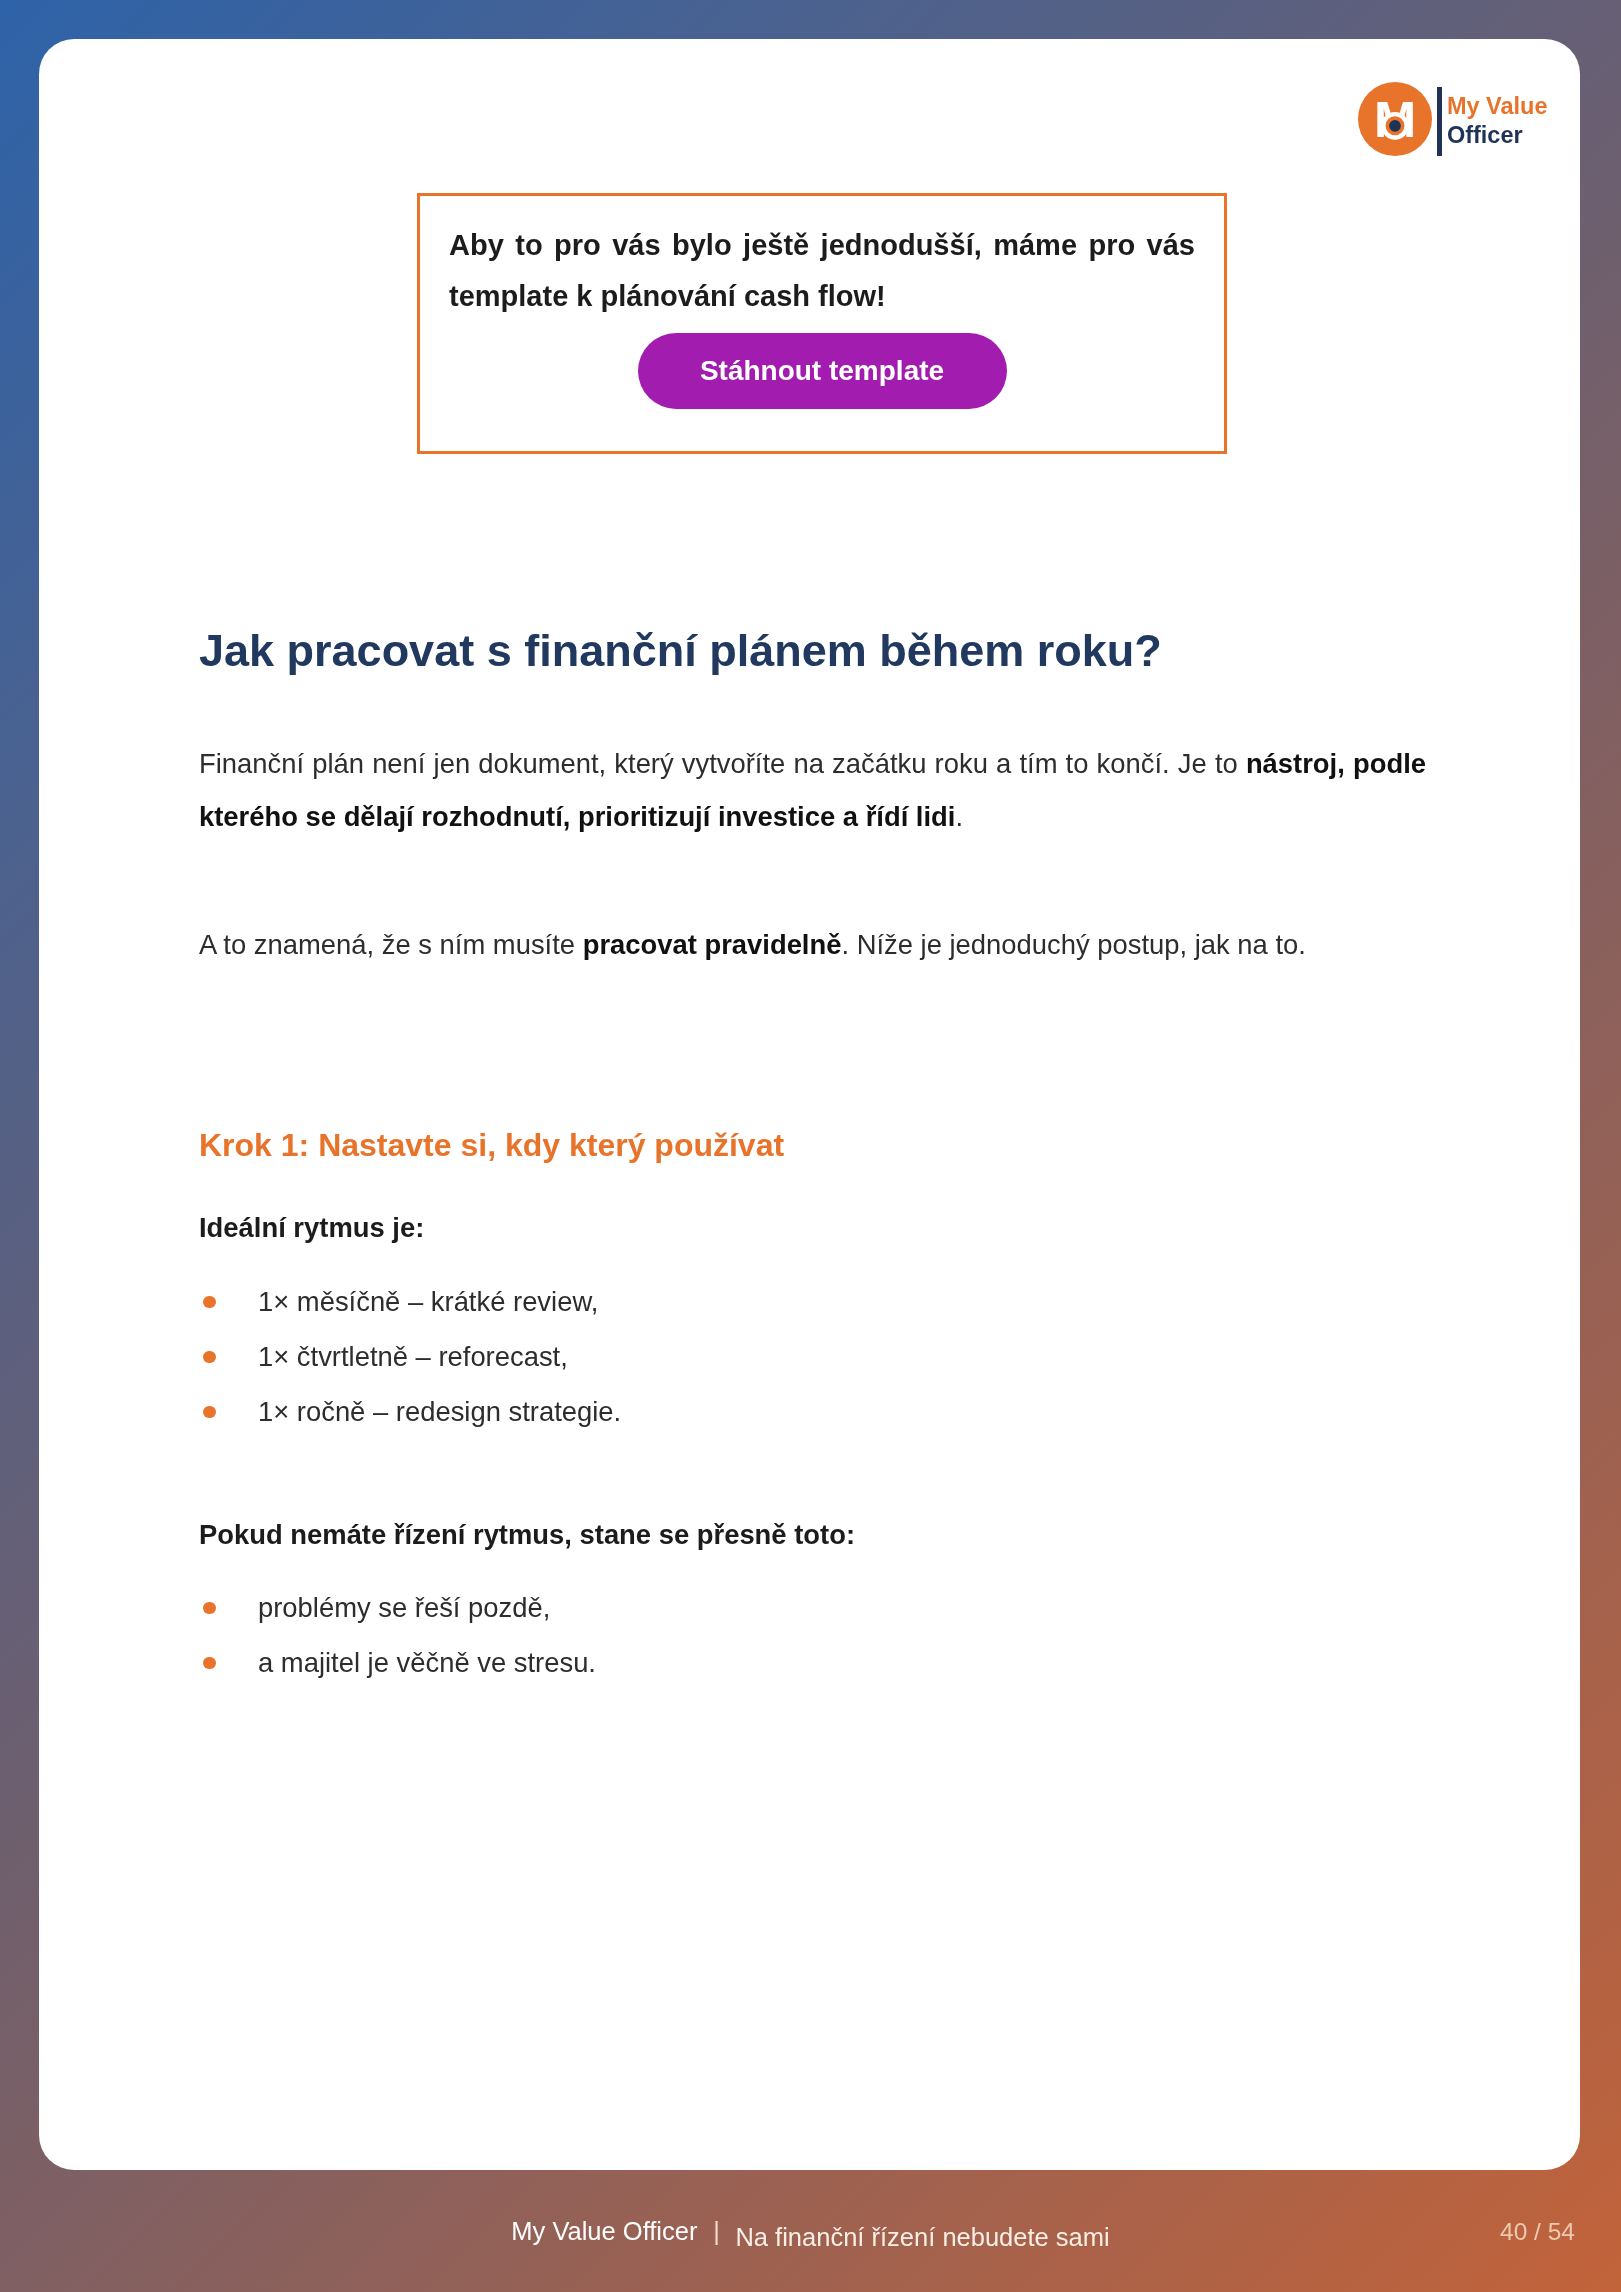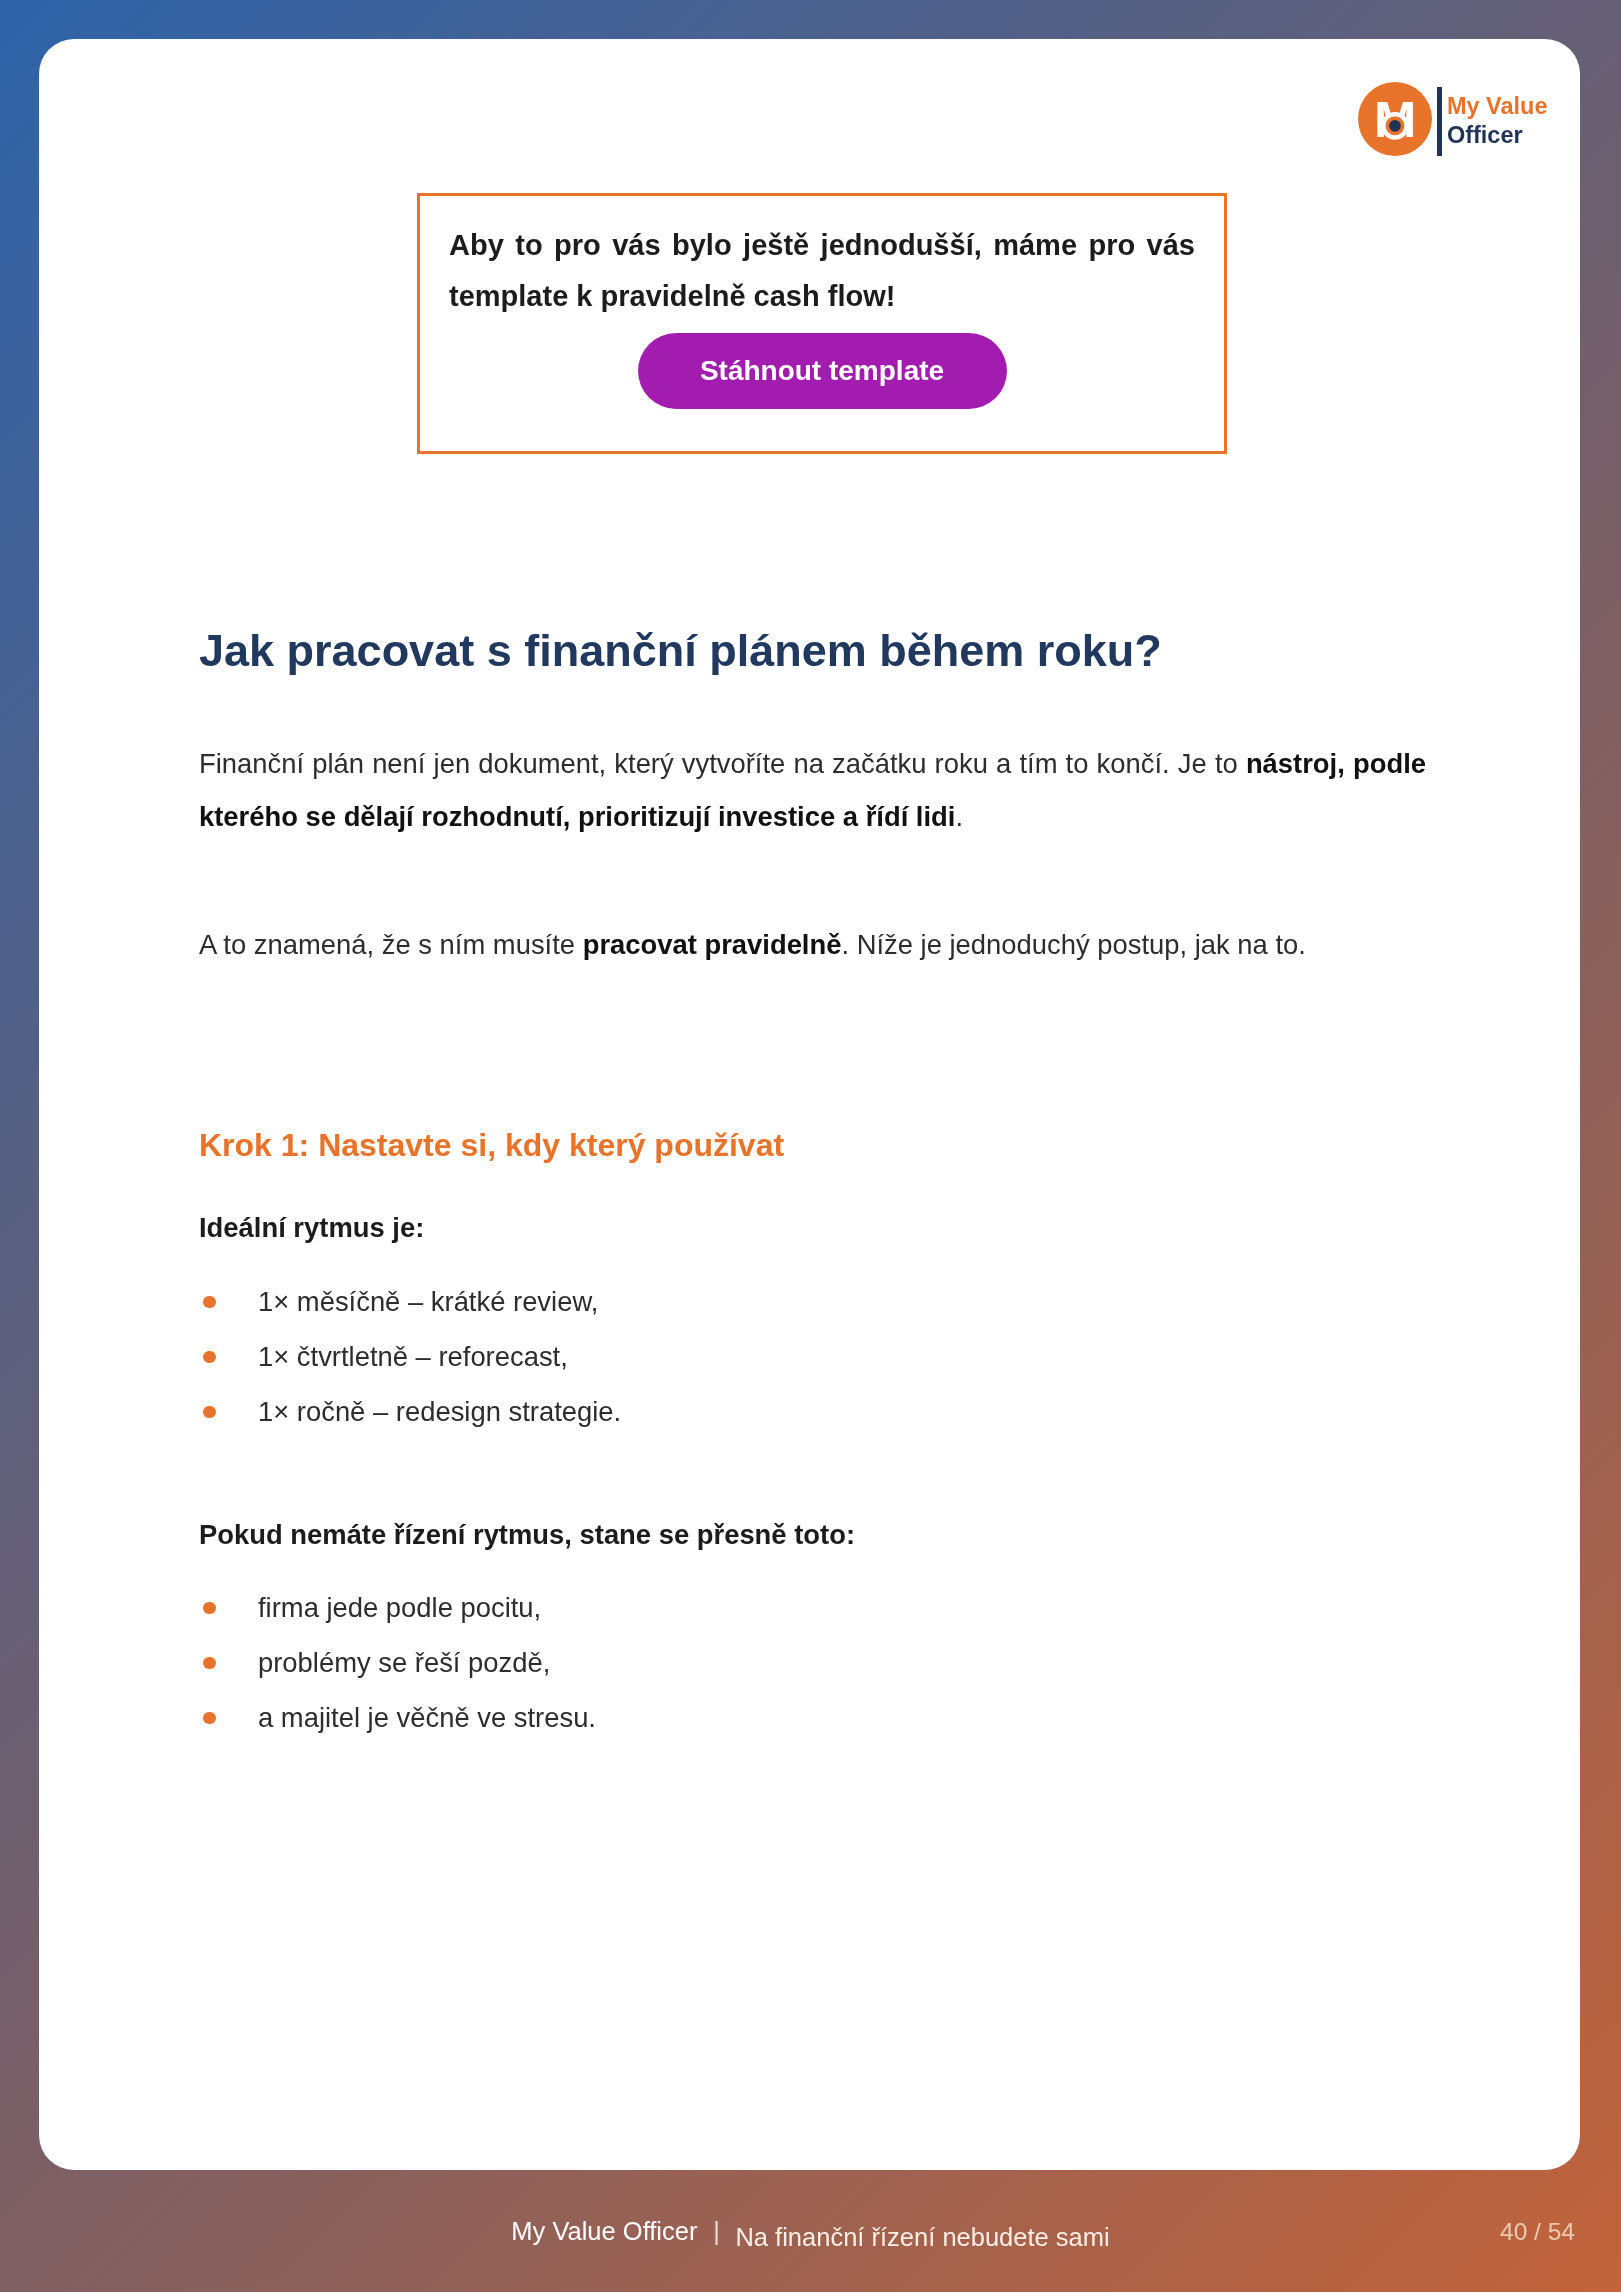--- a/index.html
+++ b/index.html
@@ -117,21 +117,21 @@
     </svg>
   </span>
   <span class="logo-divider"></span>
   <span class="logo-text">
     <span class="logo-line1">My Value</span>
     <span class="logo-line2">Officer</span>
   </span>
 </div>
 
 <div class="callout">
-  <div class="callout-text">Aby to pro vás bylo ještě jednodušší, máme pro vás template k pravidelně cash flow!</div>
+  <div class="callout-text">Aby to pro vás bylo ještě jednodušší, máme pro vás template k plánování cash flow!</div>
   <button class="download-btn">Stáhnout template</button>
 </div>
 
 <h1 class="content-h1">Jak pracovat s finanční plánem během roku?</h1>
 
 <p class="para para-1"><span>Finanční plán není jen dokument, který vytvoříte na začátku roku a tím to končí. Je to </span><b>nástroj, podle kterého se dělají rozhodnutí, prioritizují investice a řídí lidi</b><span>.</span></p>
 
 <p class="para para-2"><span>A to znamená, že s ním musíte </span><b>pracovat pravidelně</b><span>. Níže je jednoduchý postup, jak na to.</span></p>
 
 <div class="step-title">Krok 1: Nastavte si, kdy který používat</div>
@@ -151,24 +151,20 @@
     <span class="bullet-dot"></span>
     <span>1× ročně – redesign strategie.</span>
   </li>
 </ul>
 
 <div class="lead lead-2">Pokud nemáte řízení rytmus, stane se přesně toto:</div>
 
 <ul class="bullet-list list-2">
   <li class="bullet-item">
     <span class="bullet-dot"></span>
-    <span>firma jede podle pocitu,</span>
-  </li>
-  <li class="bullet-item">
-    <span class="bullet-dot"></span>
     <span>problémy se řeší pozdě,</span>
   </li>
   <li class="bullet-item">
     <span class="bullet-dot"></span>
     <span>a majitel je věčně ve stresu.</span>
   </li>
 </ul>
 
 <div class="footer">
   <span class="brand">My Value Officer</span>

